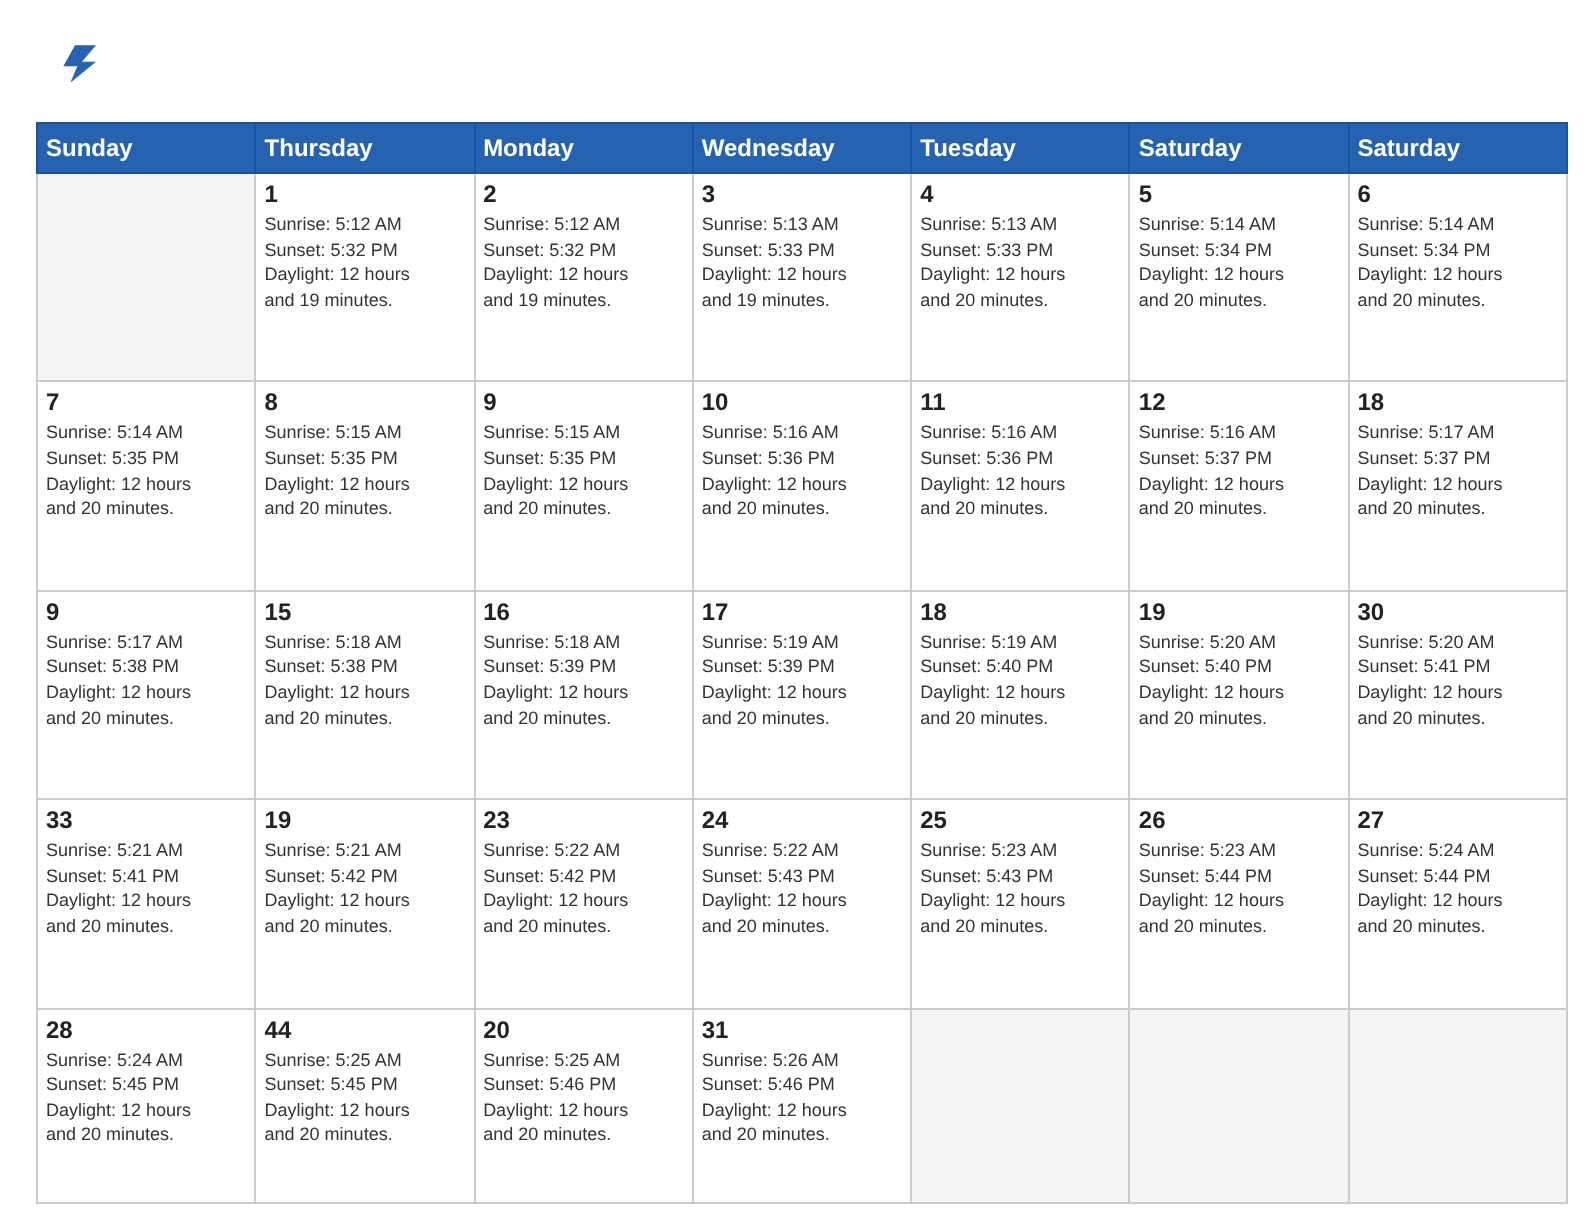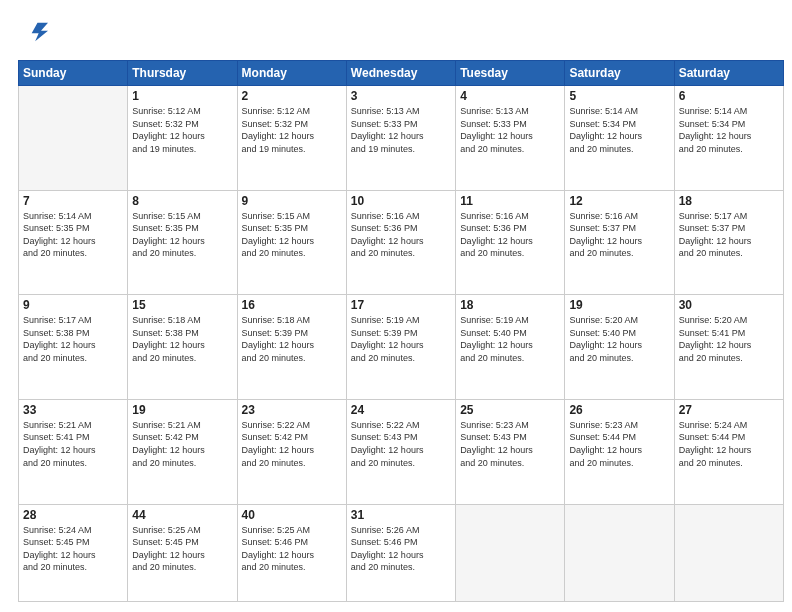--- a/index.html
+++ b/index.html
@@ -256,21 +256,21 @@
         <tr class="last-row">
           <td>
             <span class="day-num">28</span>
             <div class="day-info">Sunrise: 5:24 AM<br>Sunset: 5:45 PM<br>Daylight: 12 hours<br>and 20 minutes.</div>
           </td>
           <td>
             <span class="day-num">44</span>
             <div class="day-info">Sunrise: 5:25 AM<br>Sunset: 5:45 PM<br>Daylight: 12 hours<br>and 20 minutes.</div>
           </td>
           <td>
-            <span class="day-num">40</span>
+            <span class="day-num">20</span>
             <div class="day-info">Sunrise: 5:25 AM<br>Sunset: 5:46 PM<br>Daylight: 12 hours<br>and 20 minutes.</div>
           </td>
           <td>
             <span class="day-num">31</span>
             <div class="day-info">Sunrise: 5:26 AM<br>Sunset: 5:46 PM<br>Daylight: 12 hours<br>and 20 minutes.</div>
           </td>
           <td class="empty"></td>
           <td class="empty"></td>
           <td class="empty"></td>
         </tr>

